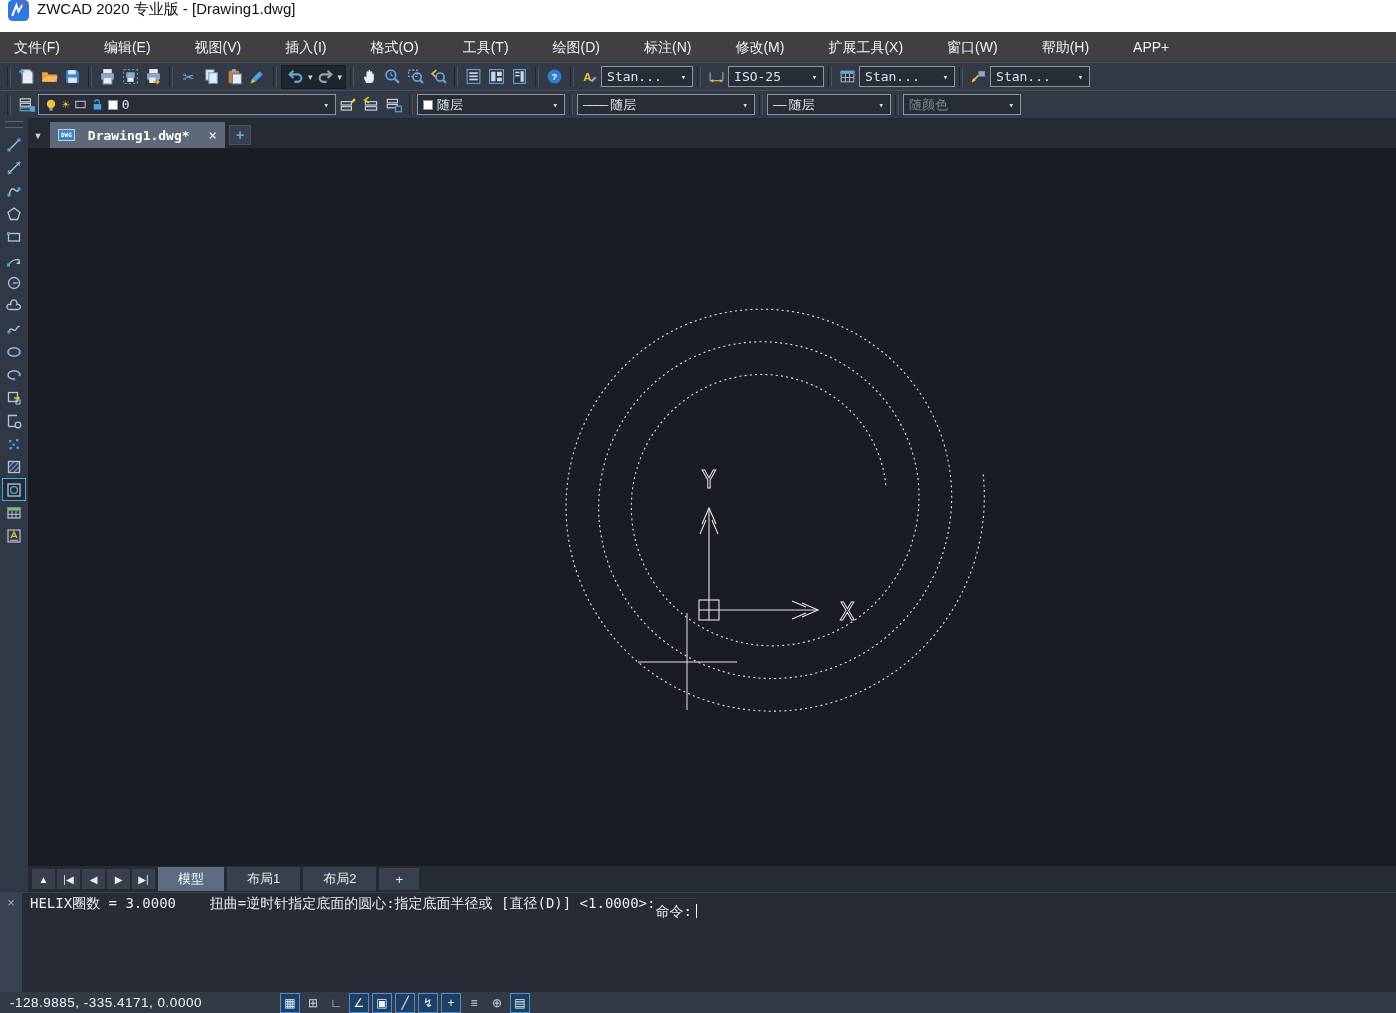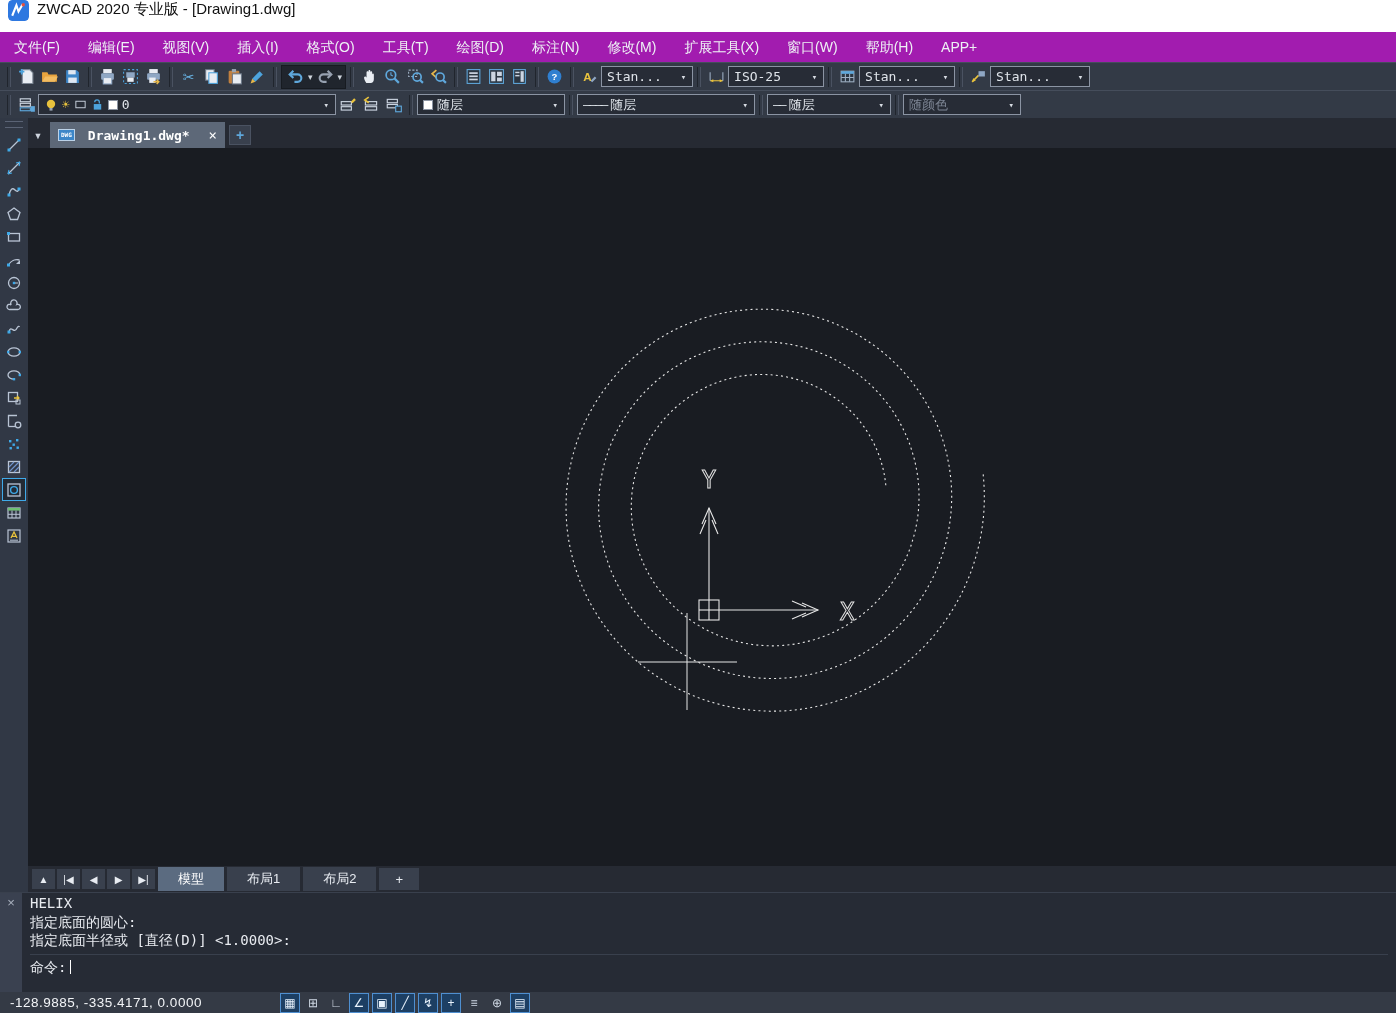--- a/index.html
+++ b/index.html
@@ -3,22 +3,22 @@
 <meta charset="utf-8">
 <style>
   * { margin:0; padding:0; box-sizing:border-box; }
   html,body { width:1396px; height:1013px; overflow:hidden; background:#191c22;
     font-family:"Liberation Sans", sans-serif; }
   
   .titlebar { height:32px; background:#ffffff; display:flex; 
     gap:8px; padding-left:8px; color:#111; font-size:15px; }
   .logo { width:21px; height:21px; border-radius:4px; }
   
-  .menubar { height:30px; background:#a21caf; display:flex; align-items:center;
-    gap:0; color:#eef1f5; font-size:14px; }
+  .menubar { height:30px; background:#404040; display:flex; align-items:center;
+    gap:16px; color:#eef1f5; font-size:14px; }
   .menu-item { padding:0 14px; line-height:30px; cursor:default; }
   
   .tb { height:28px; background:#333a46; display:flex; align-items:center;
     padding:0 3px; border-top:1px solid #454d5b; }
   .tbi { width:23px; height:23px; display:flex; align-items:center; justify-content:center; flex:0 0 auto; }
   .tbi svg { display:block; }
   .sep { width:4px; height:20px; border-left:1px solid #20252d; border-right:1px solid #4a5261; margin:0 4px; flex:0 0 auto;}
   .glyph-ic { font-size:14px; color:#66aede; line-height:1; }
   .caret { font-size:9px; color:#cfd5dd; padding:0 1px; }
   .urbox { display:flex; align-items:center; background:#20252d; height:24px; padding:0 2px; border:1px solid #171b21;}
@@ -57,21 +57,21 @@
     display:flex; align-items:center; justify-content:center; }
   .ltab { height:22px; padding:12px 20px; background:#39404d; color:#e8ecf2; font-size:13px;
     display:flex; align-items:center; margin-left:1px; }
   .ltab.active { background:#5b6b80; color:#ffffff; }
   .ltab.plus { padding:0 16px; }
   
   .cmd { height:100px; display:flex; background:#262b35; border-top:1px solid #39404d; }
   .cmd-strip { width:22px; background:#3a4150; display:flex; justify-content:center; padding-top:2px;
     color:#aab2bf; font-size:13px; }
   .cmd-body { flex:1; padding:1px 8px; font-family:"DejaVu Sans Mono", monospace;
-    font-size:14px; color:#e8ebf0; display:flex; flex-direction:column; }
+    font-size:14px; color:#e8ebf0; display:flex; }
   .cmd-line { white-space:pre; line-height:18.5px; }
   .cmd-input { margin-top:4px; border-top:1px solid #39404d; padding-top:3px; line-height:18px; white-space:pre;}
   .cursor { display:inline-block; width:1px; height:14px; background:#fff; vertical-align:-2px; margin-left:4px;}
   
   .statusbar { height:21px; background:#343a45; display:flex; align-items:flex-start; color:#f2f4f7; }
   .coords { font-size:13.5px; padding:3px 0 0 10px; letter-spacing:0.5px; width:280px; }
   .stoggles { display:flex; gap:3px; padding-top:1px; }
   .stg { width:20px; height:20px; display:flex; align-items:center; justify-content:center;
     font-size:12px; color:#cfd8e4; border:1px solid transparent; }
   .stg.active { border:1px solid #4f8fd0; background:#1d3f63; color:#e8f2fc; }
@@ -545,20 +545,21 @@
     </div>
   </div>
 </div>
 
 <div class="cmd">
   <div class="cmd-strip">
     <span>×</span>
   </div>
   <div class="cmd-body">
     <div class="cmd-line">HELIX</div>
+    <div class="cmd-line">圈数 = 3.0000    扭曲=逆时针</div>
     <div class="cmd-line">指定底面的圆心:</div>
     <div class="cmd-line">指定底面半径或 [直径(D)] &lt;1.0000&gt;:</div>
     <div class="cmd-input"><span>命令:</span><span class="cursor"></span></div>
   </div>
 </div>
 
 <div class="statusbar">
   <span class="coords">-128.9885, -335.4171, 0.0000</span>
   <div class="stoggles">
     <span class="stg active">▦</span>

